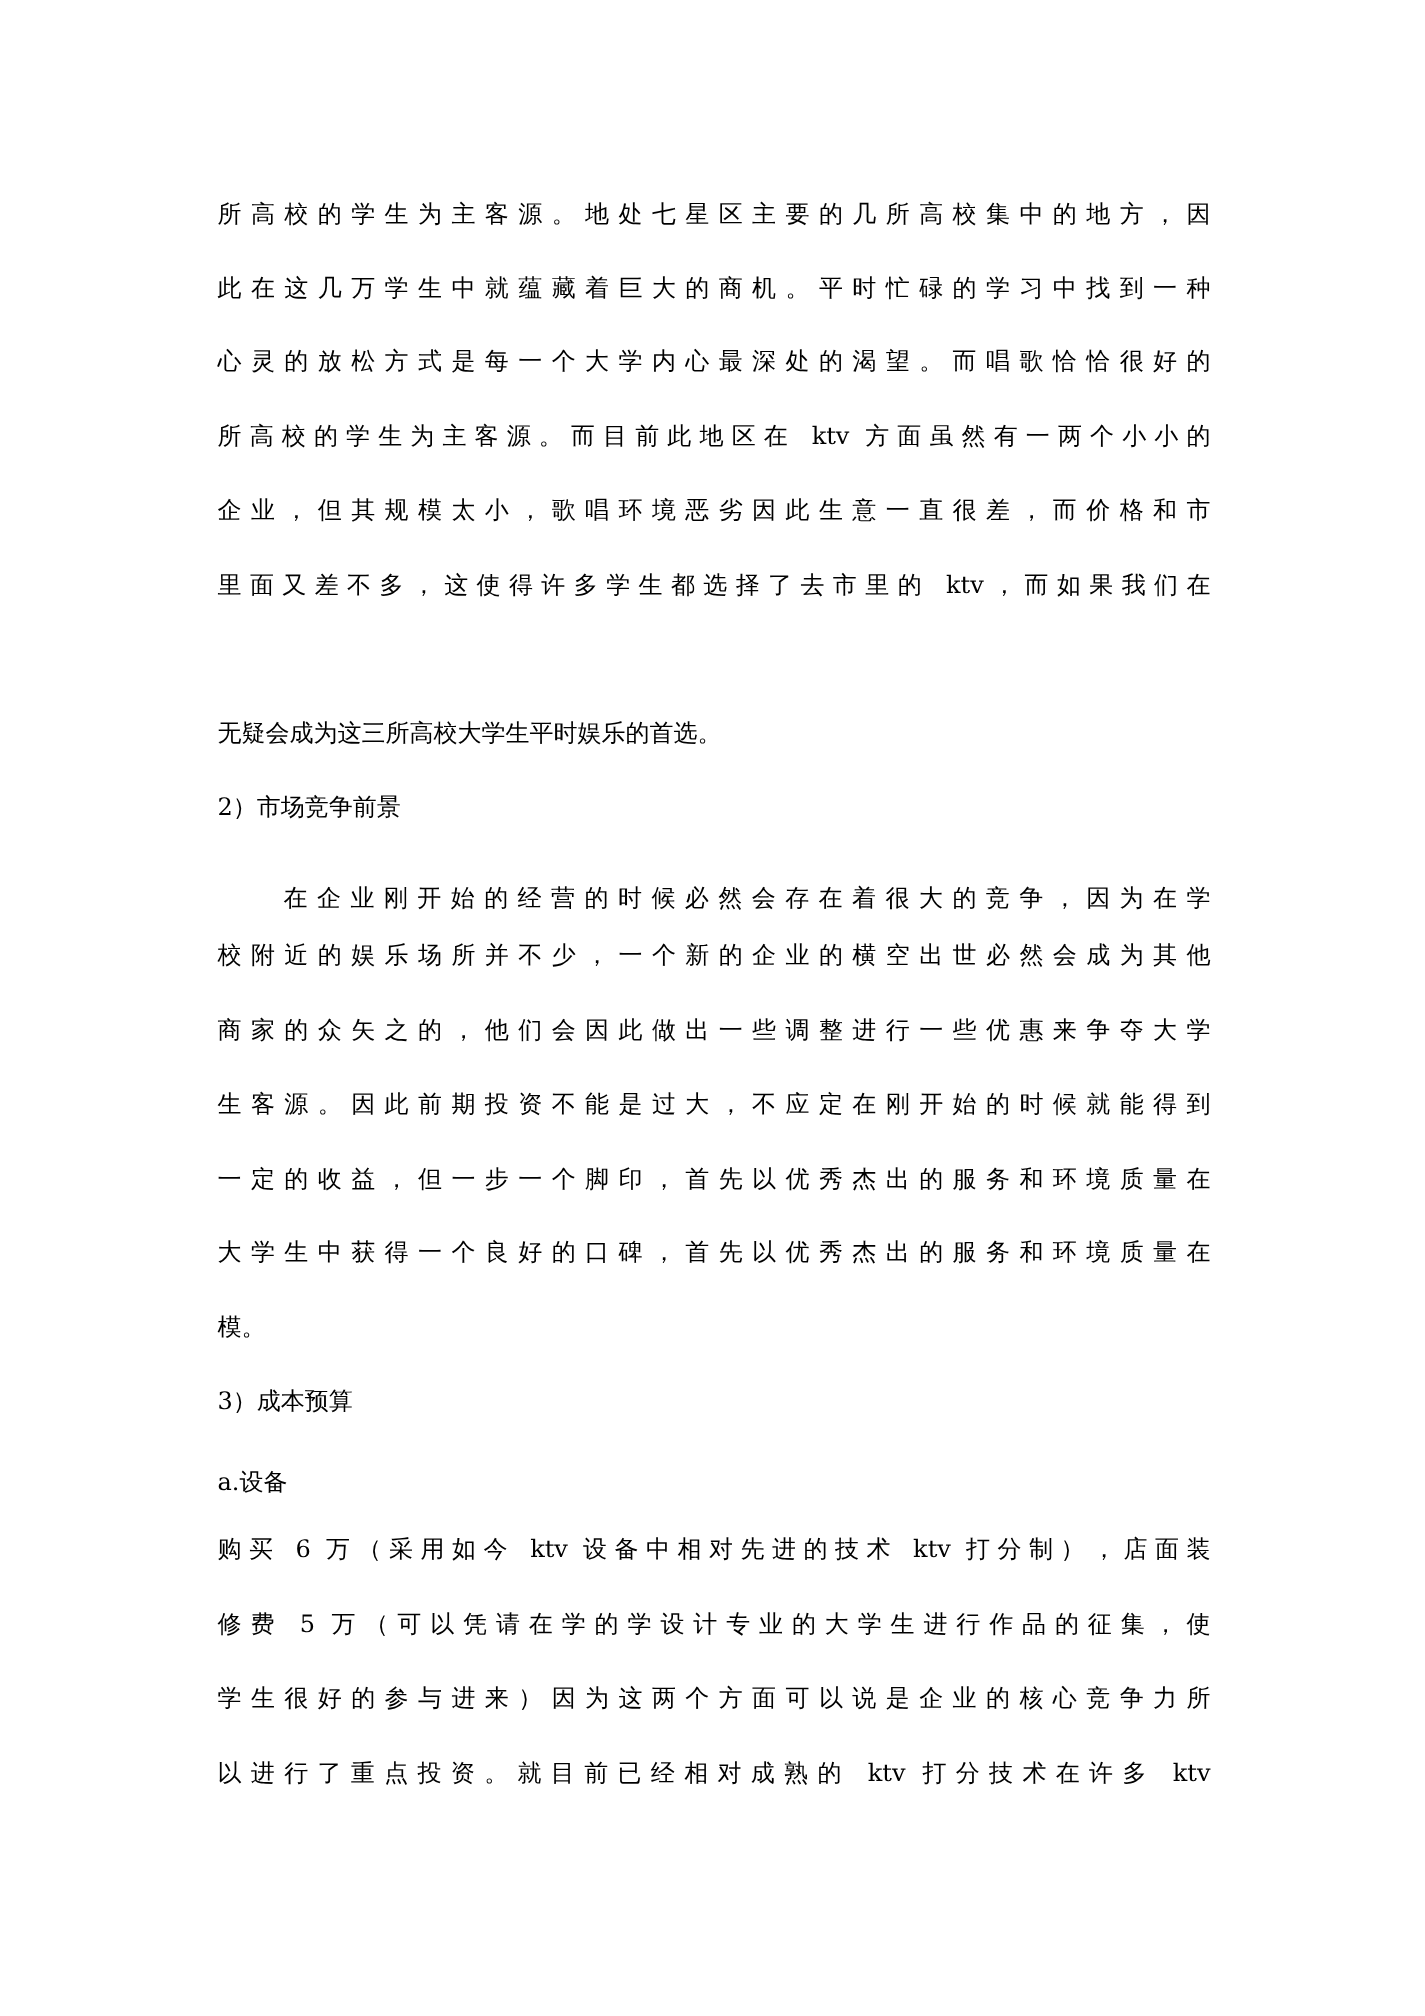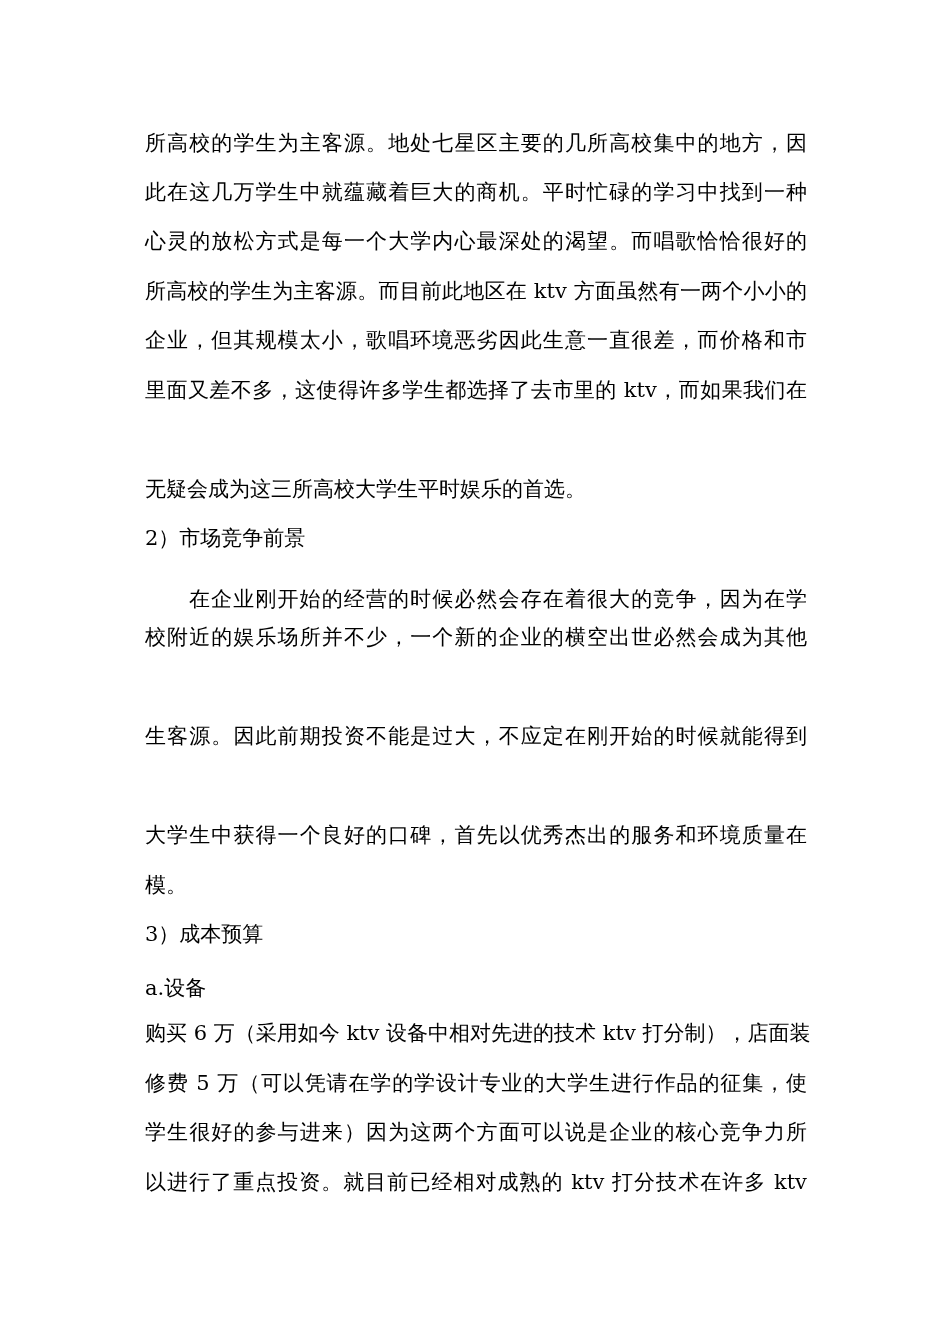--- a/index.html
+++ b/index.html
@@ -21,21 +21,21 @@
       top: 0;
       width: 950px;
       height: 1344px;
       background: #ffffff;
     }
     .line {
       position: absolute;
       left: 145px;
       width: 662px;
       height: 30px;
-      font-size: 21px;
+      font-size: 16px;
       line-height: 30px;
       white-space: nowrap;
       overflow: visible;
       letter-spacing: 0px;
       text-align: justify;
       text-align-last: justify;
     }
     .line.last {
       text-align-last: left;
     }
@@ -52,21 +52,23 @@
   <div class="line" style="top:128px">所高校的学生为主客源。地处七星区主要的几所高校集中的地方，因</div>
   <div class="line" style="top:177px">此在这几万学生中就蕴藏着巨大的商机。平时忙碌的学习中找到一种</div>
   <div class="line" style="top:226px">心灵的放松方式是每一个大学内心最深处的渴望。而唱歌恰恰很好的</div>
   <div class="line" style="top:276px">所高校的学生为主客源。而目前此地区在 ktv 方面虽然有一两个小小的</div>
   <div class="line" style="top:325px">企业，但其规模太小，歌唱环境恶劣因此生意一直很差，而价格和市</div>
   <div class="line" style="top:375px">里面又差不多，这使得许多学生都选择了去市里的 ktv，而如果我们在</div>
   <div class="line last" style="top:474px">无疑会成为这三所高校大学生平时娱乐的首选。</div>
   <div class="line last" style="top:523px">2）市场竞争前景</div>
   <div class="line indent" style="top:573px">在企业刚开始的经营的时候必然会存在着很大的竞争，因为在学</div>
   <div class="line" style="top:622px">校附近的娱乐场所并不少，一个新的企业的横空出世必然会成为其他</div>
+  <div class="line" style="top:672px">商家的众矢之的，他们会因此做出一些调整进行一些优惠来争夺大学</div>
   <div class="line" style="top:721px">生客源。因此前期投资不能是过大，不应定在刚开始的时候就能得到</div>
+  <div class="line" style="top:771px">一定的收益，但一步一个脚印，首先以优秀杰出的服务和环境质量在</div>
   <div class="line" style="top:820px">大学生中获得一个良好的口碑，首先以优秀杰出的服务和环境质量在</div>
   <div class="line last" style="top:870px">模。</div>
   <div class="line last" style="top:919px">3）成本预算</div>
   <div class="line last" style="top:973px">a.设备</div>
   <div class="line" style="top:1018px">购买 6 万（采用如今 ktv 设备中相对先进的技术 ktv 打分制），店面装</div>
   <div class="line" style="top:1068px">修费 5 万（可以凭请在学的学设计专业的大学生进行作品的征集，使</div>
   <div class="line" style="top:1117px">学生很好的参与进来）因为这两个方面可以说是企业的核心竞争力所</div>
   <div class="line" style="top:1167px">以进行了重点投资。就目前已经相对成熟的 ktv 打分技术在许多 ktv</div>
 </div>
 

